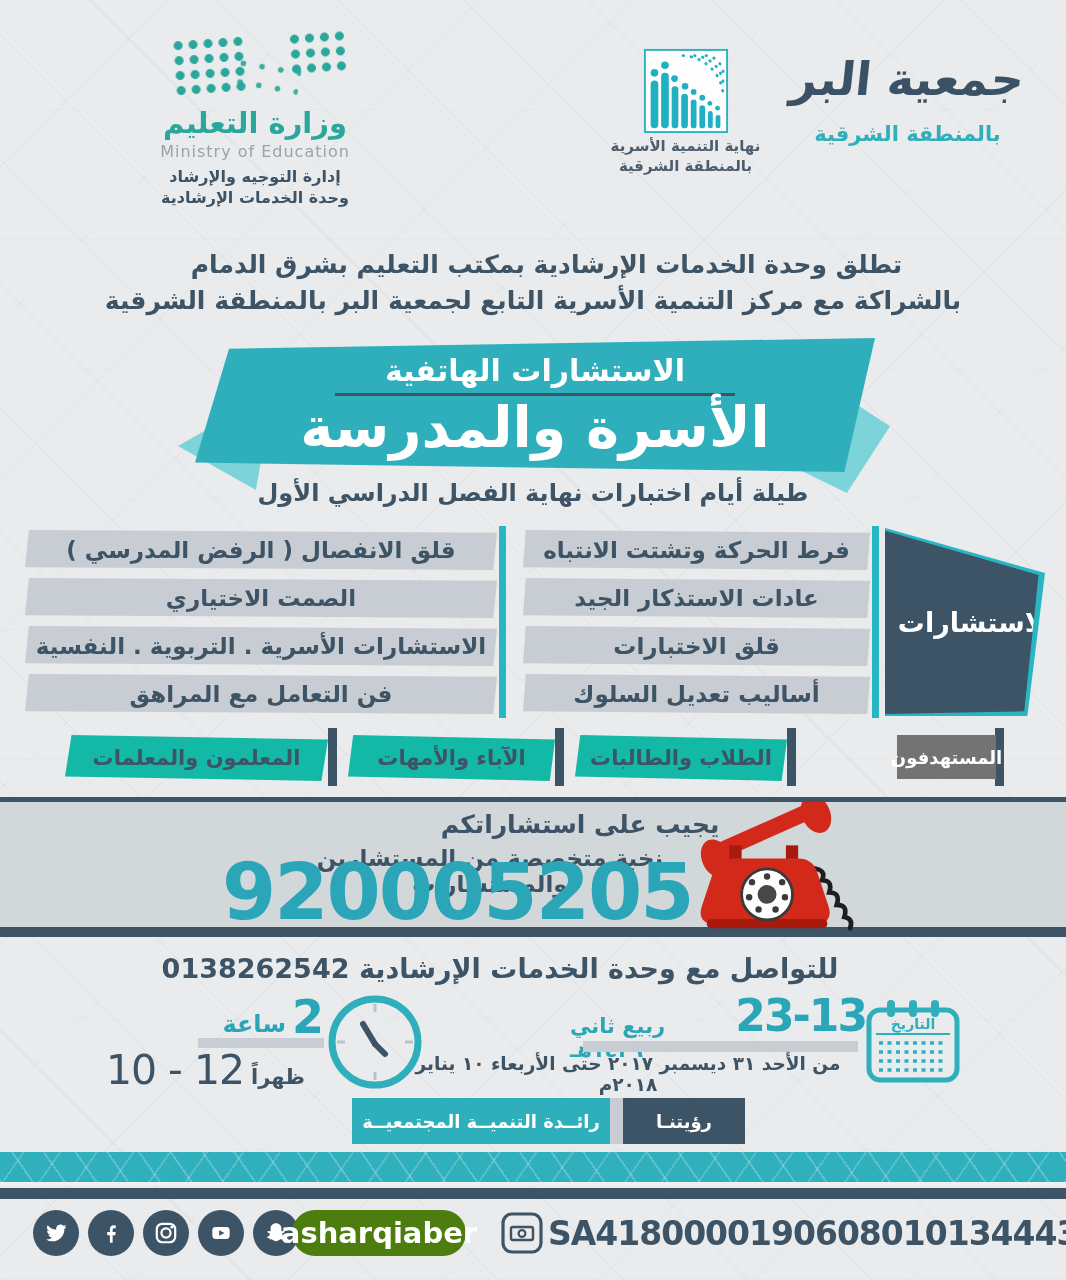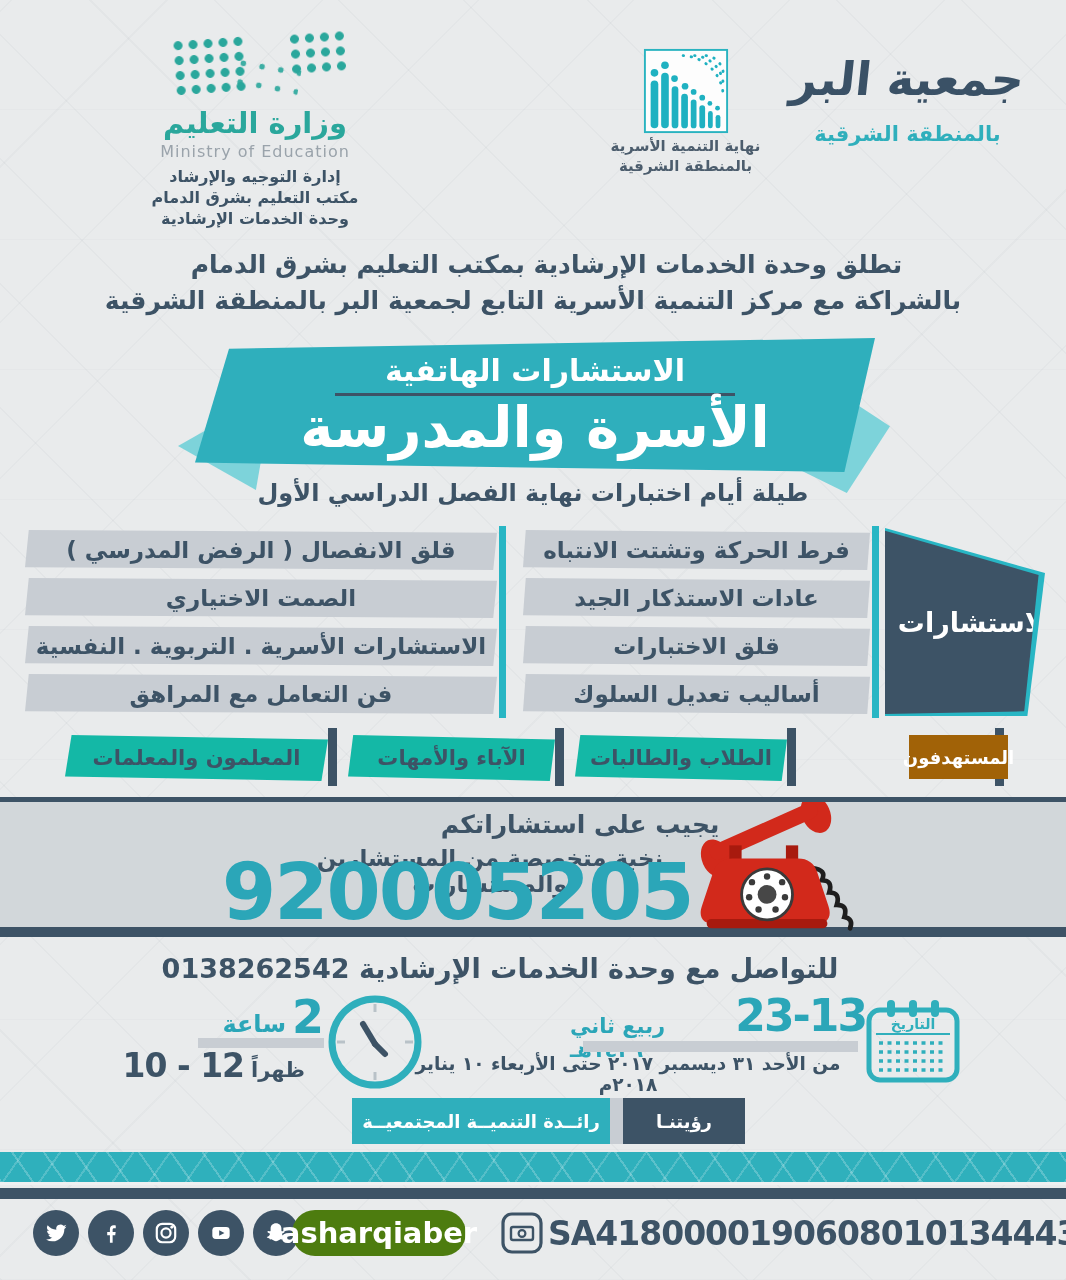--- a/index.html
+++ b/index.html
@@ -47,22 +47,22 @@
   
   .pent-teal { left:885px; top:528px; width:160px; height:188px; background:#28b6c4; clip-path:polygon(0 0, 100% 24%, 89% 100%, 0 100%); }
   .pent-dark { left:885px; top:528px; width:160px; height:188px; background:#3d5366; clip-path:polygon(0 1.5%, 96% 25%, 87% 97.5%, 0 99%);
     display:flex; align-items:center; justify-content:center; }
   .pent-dark span { color:#fff; font-size:27px; font-weight:bold; margin-left:22px; }
   .row-bar { height:40px; background:#c8cdd3; clip-path:polygon(0.8% 0, 100% 7%, 99.2% 100%, 0 93%);
     display:flex; align-items:center; justify-content:center; font-size:23px; font-weight:bold; color:#3d5366; }
   .row-tick { width:7px; height:48px; background:#28b6c4; }
 
   
-  .aud-label { left:897px; top:735px; width:99px; height:44px; background:#a16207; color:#fff;
-    display:flex; align-items:center; justify-content:center; font-size:18px; font-weight:bold;margin-left:12px; }
+  .aud-label { left:897px; top:735px; width:99px; height:44px; background:#737373; color:#fff;
+    display:flex; align-items:center; justify-content:center; font-size:18px; font-weight:bold; }
   .aud-item { top:735px; height:46px; background:#14b8a6; clip-path:polygon(2.5% 0, 100% 10%, 97.5% 100%, 0 90%);
     display:flex; align-items:center; justify-content:center; font-size:21px; font-weight:bold; color:#3d5366; }
   .aud-bar { top:728px; width:9px; height:58px; background:#3d5366; }
 
   
   .hotline-band { left:0; top:797px; width:1066px; height:140px; background:#d2d7da;
     border-top:5px solid #3d5366; border-bottom:10px solid #3d5366; }
   .h-line1 { left:430px; top:810px; width:300px; text-align:center; font-size:25px; font-weight:bold; }
   .h-line2 { left:280px; top:845px; width:420px; text-align:center; font-size:23px; font-weight:bold; }
   .h-number { left:222px; top:853px; width:455px; text-align:center; font-size:78px; font-weight:bold;
@@ -73,21 +73,21 @@
   .sch-days { left:738px; top:994px; width:128px; direction:ltr; display:flex; justify-content:flex-end; align-items:flex-end;
     color:#2ba6b8; font-size:44px; font-weight:bold; letter-spacing:-2px; line-height:1; }
   .sch-month { left:570px; top:1014px; width:168px; text-align:left; font-size:21px; font-weight:bold; color:#2ba6b8; }
   .sch-bar-d { left:583px; top:1041px; width:275px; height:11px; background:#c8cdd3; }
   .sch-range { left:393px; top:1053px; width:470px; text-align:center; font-size:18.5px; font-weight:bold; }
   .tm-top { left:214px; top:994px; width:110px; direction:ltr; display:flex; justify-content:flex-end; align-items:flex-end; gap:6px; color:#2ba6b8; }
   .tm-unit { font-size:24px; font-weight:bold; line-height:1.3; }
   .tm-hours { font-size:46px; font-weight:bold; line-height:1; }
   .sch-bar-t { left:198px; top:1038px; width:126px; height:10px; background:#c8cdd3; }
   .tm-bottom { left:100px; top:1046px; width:205px; direction:ltr; display:flex; justify-content:flex-end; align-items:baseline; gap:7px; }
-  .tm-range { font-size:33px; font-weight:bold; letter-spacing:-1px; }
+  .tm-range { font-size:41px; font-weight:normal; letter-spacing:-1px; }
   .tm-suffix { font-size:21px; font-weight:bold; }
 
   
   .vis-text { left:352px; top:1098px; width:258px; height:46px; background:#2fafbc; color:#fff;
     display:flex; align-items:center; justify-content:center; font-size:18px; font-weight:bold; }
   .vis-sep { left:610px; top:1098px; width:13px; height:46px; background:#c8cdd3; }
   .vis-label { left:623px; top:1098px; width:122px; height:46px; background:#3d5366; color:#fff;
     display:flex; align-items:center; justify-content:center; font-size:18px; font-weight:bold; }
 
   
@@ -107,21 +107,20 @@
 </head>
 <body>
 
 <div class="abs dotgrid" style="left:172px; top:36px; width:74px; height:58px; transform:rotate(-4deg);"></div>
 <div class="abs dotscatter" style="left:232px; top:58px; width:68px; height:36px; transform:rotate(10deg);"></div>
 <div class="abs dotgrid" style="left:288px; top:30px; width:60px; height:46px; transform:rotate(-4deg);"></div>
 <div class="abs moe-name">وزارة التعليم</div>
 <div class="abs moe-en">Ministry of Education</div>
 <div class="abs moe-dept">
   <div>إدارة التوجيه والإرشاد</div>
-  <div>مكتب التعليم بشرق الدمام</div>
   <div>وحدة الخدمات الإرشادية</div>
 </div>
 
 <svg class="abs fc-logo" width="86" height="86" viewBox="0 0 90 90">
   <rect x="2" y="2" width="86" height="86" fill="#fdfdfd" stroke="#29b3c0" stroke-width="2"></rect>
   <g fill="#1fb1c1">
     <rect x="8" y="34" width="8" height="50" rx="4"></rect>
     <rect x="19" y="26" width="8" height="58" rx="4"></rect>
     <rect x="30" y="40" width="7" height="44" rx="3.5"></rect>
     <rect x="40" y="48" width="7" height="36" rx="3.5"></rect>

